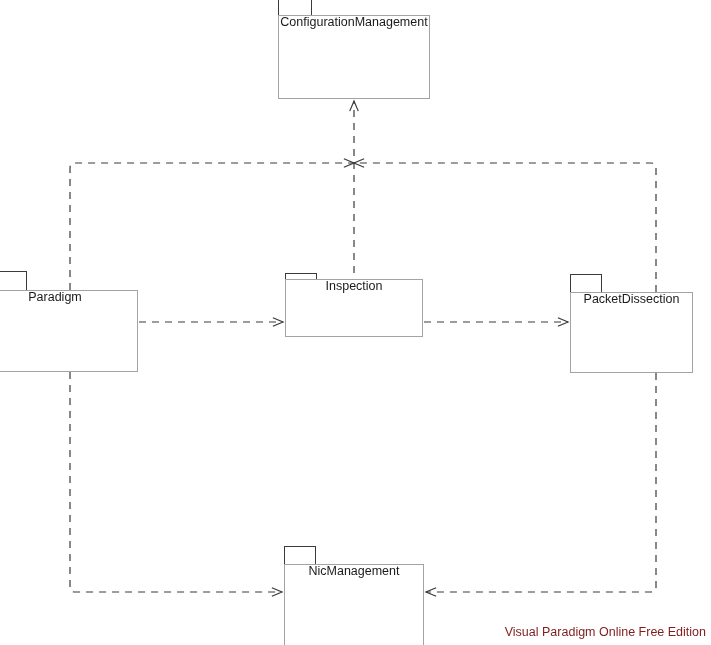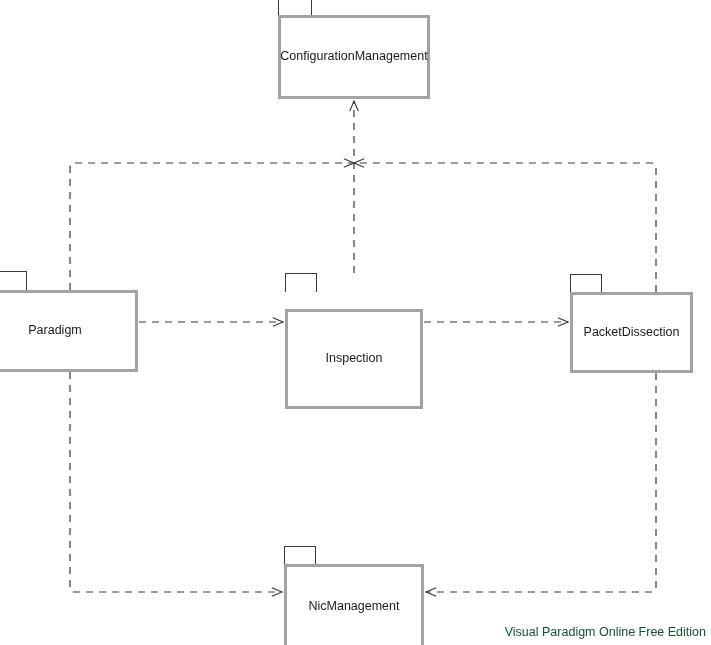--- a/index.html
+++ b/index.html
@@ -36,42 +36,42 @@
     background: #ffffff;
     border: 1px solid #3a3a3a;
     border-bottom: none;
     left: 0;
     top: 0;
   }
   .pkg .body {
     position: absolute;
     box-sizing: border-box;
     background: #ffffff;
-    border: 3px solid #a3a3a3;
+    border: 1px solid #a3a3a3;
     left: 0;
     display: flex;
-    align-items: center;
+    align-items: flex-start;
     justify-content: center;
   }
   .pkg .label {
     font-family: "Liberation Sans", sans-serif;
     font-size: 12.5px;
     color: #1a1a1a;
     line-height: 1.1;
     white-space: nowrap;
     text-align: center;
     user-select: none;
   }
   #watermark {
     position: absolute;
     right: 5px;
     bottom: 6px;
     font-family: "Liberation Sans", sans-serif;
     font-size: 12.5px;
-    color: #14532d;
+    color: #7f1d1d;
     white-space: nowrap;
     user-select: none;
   }
 </style>
 </head>
 <body>
 
 <div id="canvas">
 
   <svg id="edge-layer" viewBox="0 0 711 645" width="711" height="645" xmlns="http://www.w3.org/2000/svg">
@@ -102,21 +102,21 @@
 
   <div class="pkg" style="left: -28px; top: 271px; width: 166px; height: 101px;">
     <div class="tab" style="width: 55px; height: 20px;"></div>
     <div class="body" style="top: 19px; width: 166px; height: 82px;">
       <span class="label">Paradigm</span>
     </div>
   </div>
 
   <div class="pkg" style="left: 285px; top: 273px; width: 138px; height: 99px;">
     <div class="tab" style="width: 32px; height: 19px;"></div>
-    <div class="body" style="top: 36px; width: 138px; height: 100px;">
+    <div class="body" style="top: 6px; width: 138px; height: 58px;">
       <span class="label">Inspection</span>
     </div>
   </div>
 
   <div class="pkg" style="left: 570px; top: 274px; width: 140px; height: 99px;">
     <div class="tab" style="width: 32px; height: 19px;"></div>
     <div class="body" style="top: 18px; width: 123px; height: 81px;">
       <span class="label">PacketDissection</span>
     </div>
   </div>

